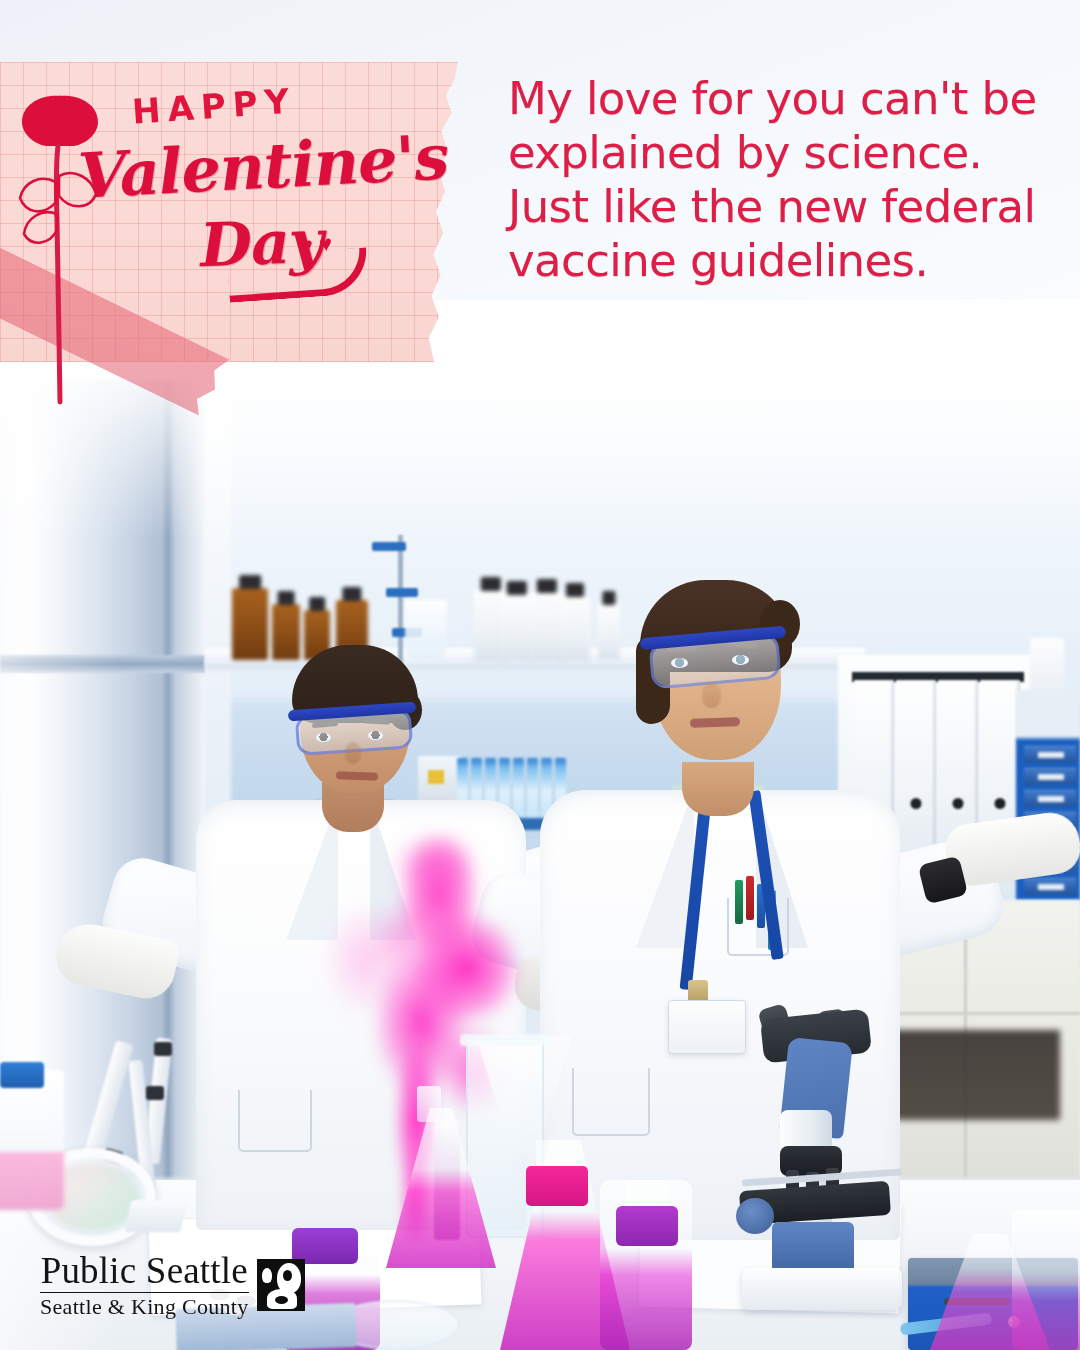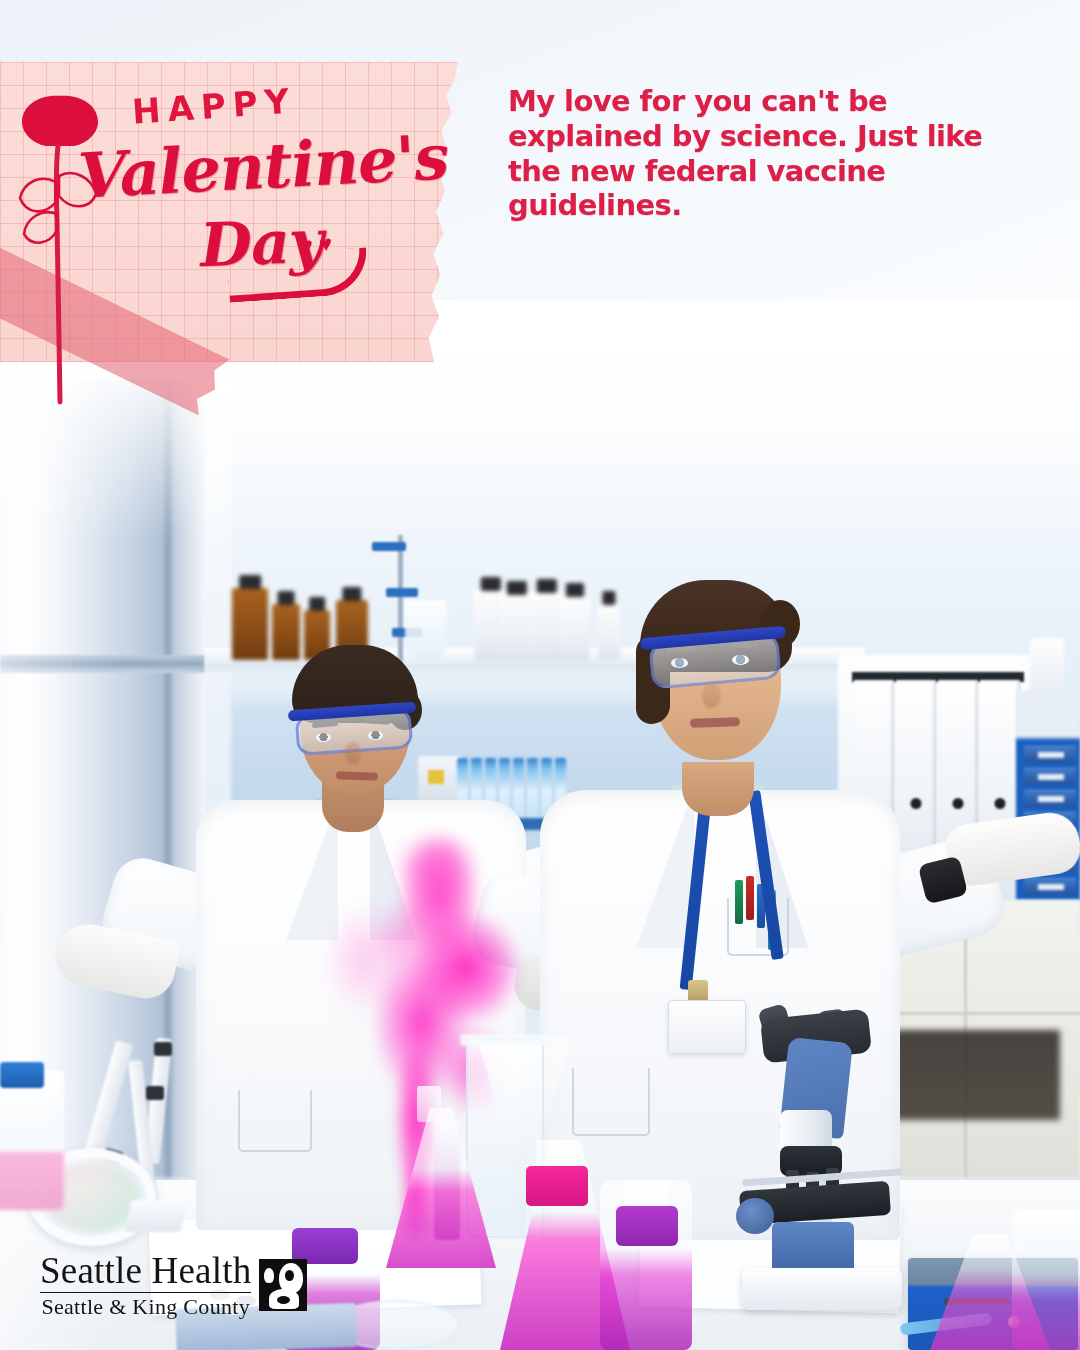--- a/index.html
+++ b/index.html
@@ -704,25 +704,25 @@
     pointer-events:none;
   }
   .left-fade {
     position:absolute; left:0; top:300px; width:120px; height:1050px;
     background:linear-gradient(90deg,rgba(255,255,255,.55),rgba(255,255,255,0));
     pointer-events:none;
   }
 
   
   .headline {
-    position:absolute; left:508px; top:84px; width:530px;
+    position:absolute; left:508px; top:72px; width:530px;
     color:#DD1F47;
     font-family:"DejaVu Sans", sans-serif;
-    font-weight:bold;
-    font-size:29px;
+    font-weight:normal;
+    font-size:45px;
     line-height:1.20;
     letter-spacing:-0.6px;
     white-space:pre-line;
     text-shadow:0 1px 0 rgba(180,20,55,.18);
   }
 
   
   .sticker {
     position:absolute; left:0px; top:62px; width:458px; height:300px;
     background:
@@ -1084,21 +1084,21 @@
 
     <div class="hv-happy">HAPPY</div>
     <div class="hv-valentines">Valentine's</div>
     <div class="hv-day">Day</div>
     <div class="hv-hearts">♥ ♥</div>
     <div class="hv-swash"></div>
   </div>
 
   <div class="logo">
     <div class="logo-text">
-      <div class="logo-main">Seattle Health</div>
+      <div class="logo-main">Public Seattle</div>
       <div class="logo-rule"></div>
       <div class="logo-sub">Seattle &amp; King County</div>
     </div>
     <div class="logo-mark">
       <span class="f1"></span>
         <span class="f2"></span>
         <span class="f2b"></span>
       <span class="f3"></span>
         <span class="f3b"></span>
     </div>

